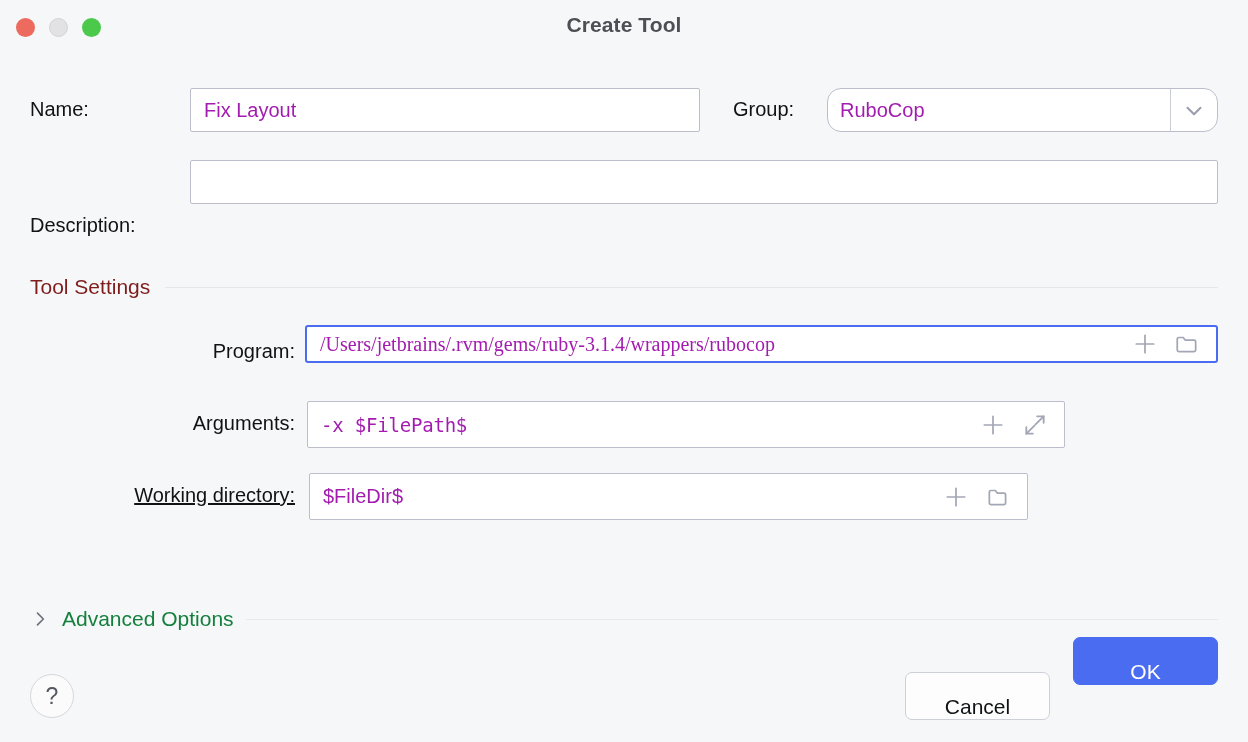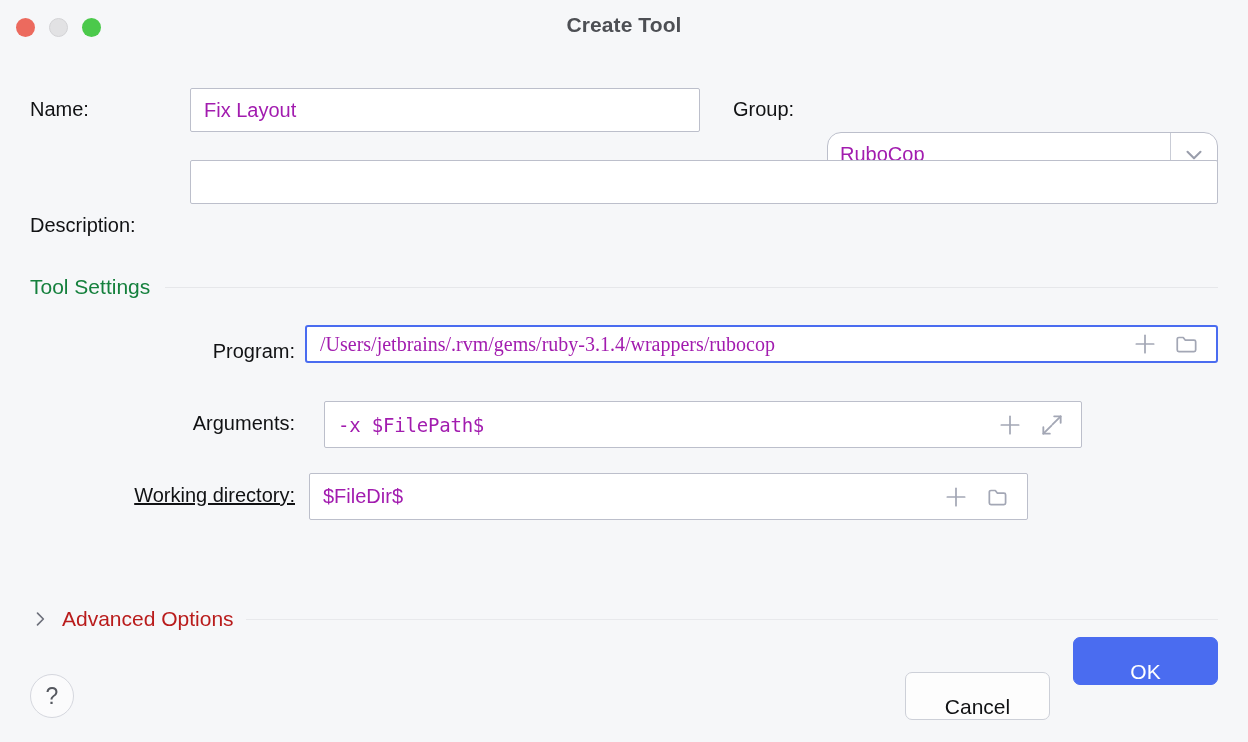--- a/index.html
+++ b/index.html
@@ -103,21 +103,21 @@
     flex: 0 0 auto;
   }
   .ficon { width: 26px; height: 26px; display: block; color: #a3a7b5; }
 
   
   #name-label   { position: absolute; left: 30px;  top: 98px; }
   #name-field   { left: 190px; top: 88px; width: 510px; height: 44px; }
 
   #group-label  { position: absolute; left: 733px; top: 98px; }
   #group-field  { left: 827px; top: 88px; width: 391px; height: 44px;
-                  border-radius: 14px; padding: 0; margin-top: 44px; }
+                  border-radius: 14px; padding: 0; }
   #group-field .value { padding-left: 12px; }
   .combo-btn {
     width: 46px;
     height: 100%;
     border-left: 1px solid #c9ccd6;
     display: flex;
     align-items: center;
     justify-content: center;
     flex: 0 0 auto;
   }
@@ -131,59 +131,59 @@
     position: absolute;
     left: 30px;
     top: 275px;
     width: 1188px;
     display: flex;
     align-items: center;
     gap: 15px;
   }
   .section .section-title {
     font-size: 21px;
-    color: #15803d;
+    color: #7f1d1d;
     white-space: nowrap;
   }
   .section .rule {
     flex: 1 1 auto;
     height: 1px;
     background: #e6e7ea;
   }
 
   
   .row-label {
     position: absolute;
     width: 225px;
     text-align: right;
     left: 70px;
   }
   #program-label { top: 340px; }
   #args-label    { top: 412px; }
   #wd-label      { top: 484px; text-decoration: underline; }
 
   #program-field { left: 305px; top: 325px; width: 913px; height: 38px; font-family: Liberation Serif, serif; }
-  #args-field    { left: 324px; top: 401px; width: 758px; height: 47px; }
+  #args-field    { left: 307px; top: 401px; width: 758px; height: 47px; }
   #wd-field      { left: 309px; top: 473px; width: 719px; height: 47px; }
 
   
   .advanced {
     position: absolute;
     left: 30px;
     top: 607px;
     width: 1188px;
     display: flex;
     align-items: center;
     gap: 12px;
     cursor: default;
   }
   .advanced .chev { width: 20px; height: 20px; color: #6e717c; flex: 0 0 auto; }
   .advanced .adv-title {
     font-size: 21px;
-    color: #b91c1c;
+    color: #15803d;
     white-space: nowrap;
   }
   .advanced .rule {
     flex: 1 1 auto;
     height: 1px;
     background: #e8e9ec;
   }
 
   
   .help-btn {

